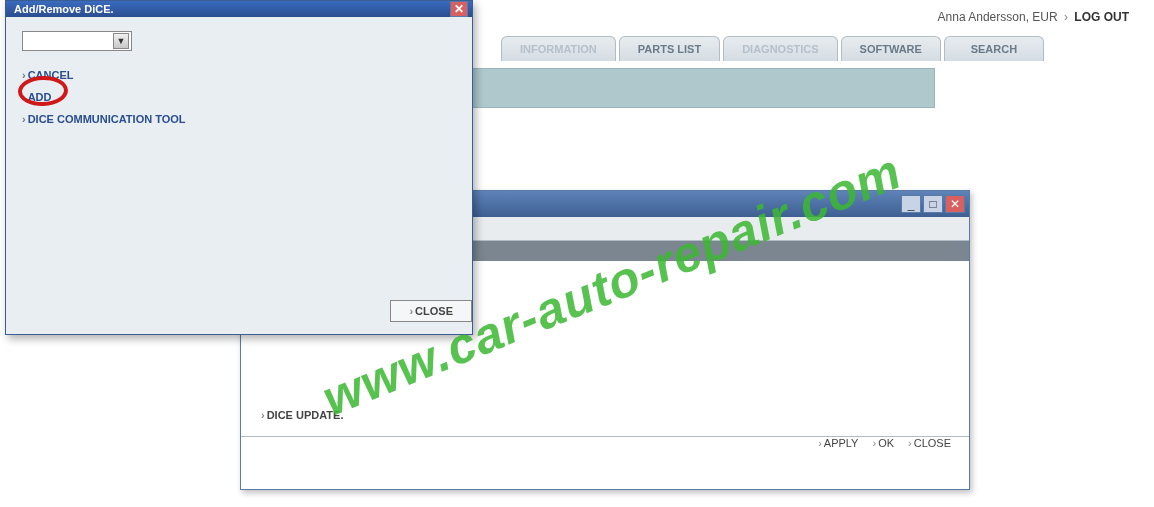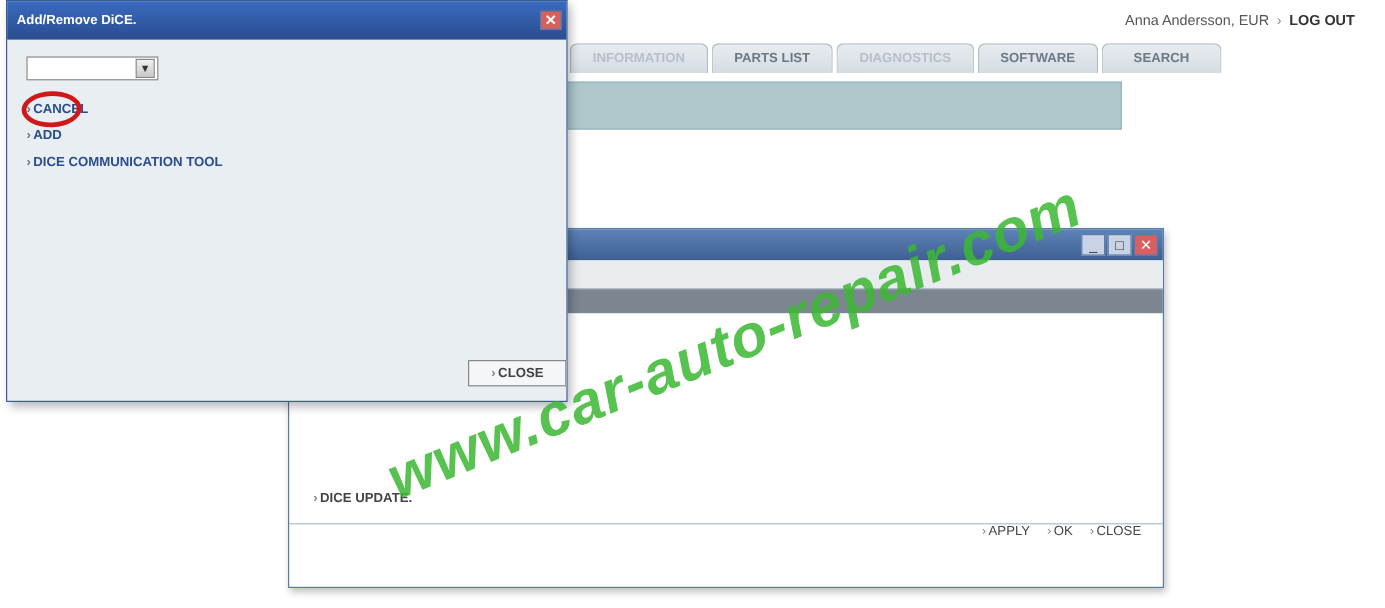--- a/index.html
+++ b/index.html
@@ -25,21 +25,21 @@
     }
     .header-top .caret {
       color: #888;
       margin: 0 3px;
     }
 
     
     .nav-tabs {
       position: absolute;
       top: 36px;
-      left: 475px;
+      left: 501px;
       display: flex;
       gap: 3px;
     }
     .tab {
       background: linear-gradient(#e8ecef, #d4dce3);
       border: 1px solid #b0bcc7;
       border-bottom: none;
       border-radius: 6px 6px 0 0;
       padding: 6px 18px;
       font-size: 11px;
@@ -153,21 +153,21 @@
       top: 0;
       left: 5px;
       width: 468px;
       height: 335px;
       background: #e8eef2;
       border: 1px solid #3a5d94;
       box-shadow: 3px 4px 8px rgba(0,0,0,0.3);
       z-index: 10;
     }
     .ar-titlebar {
-      height: 32px;
+      height: 16px;
       background: linear-gradient(#3a6bbf, #2a4d8f);
       display: flex;
       align-items: center;
       justify-content: space-between;
       padding: 0 4px 0 8px;
       color: #fff;
       font-size: 11px;
       font-weight: bold;
     }
     .ar-titlebar .win-btn.close { width: 18px; height: 16px; }

